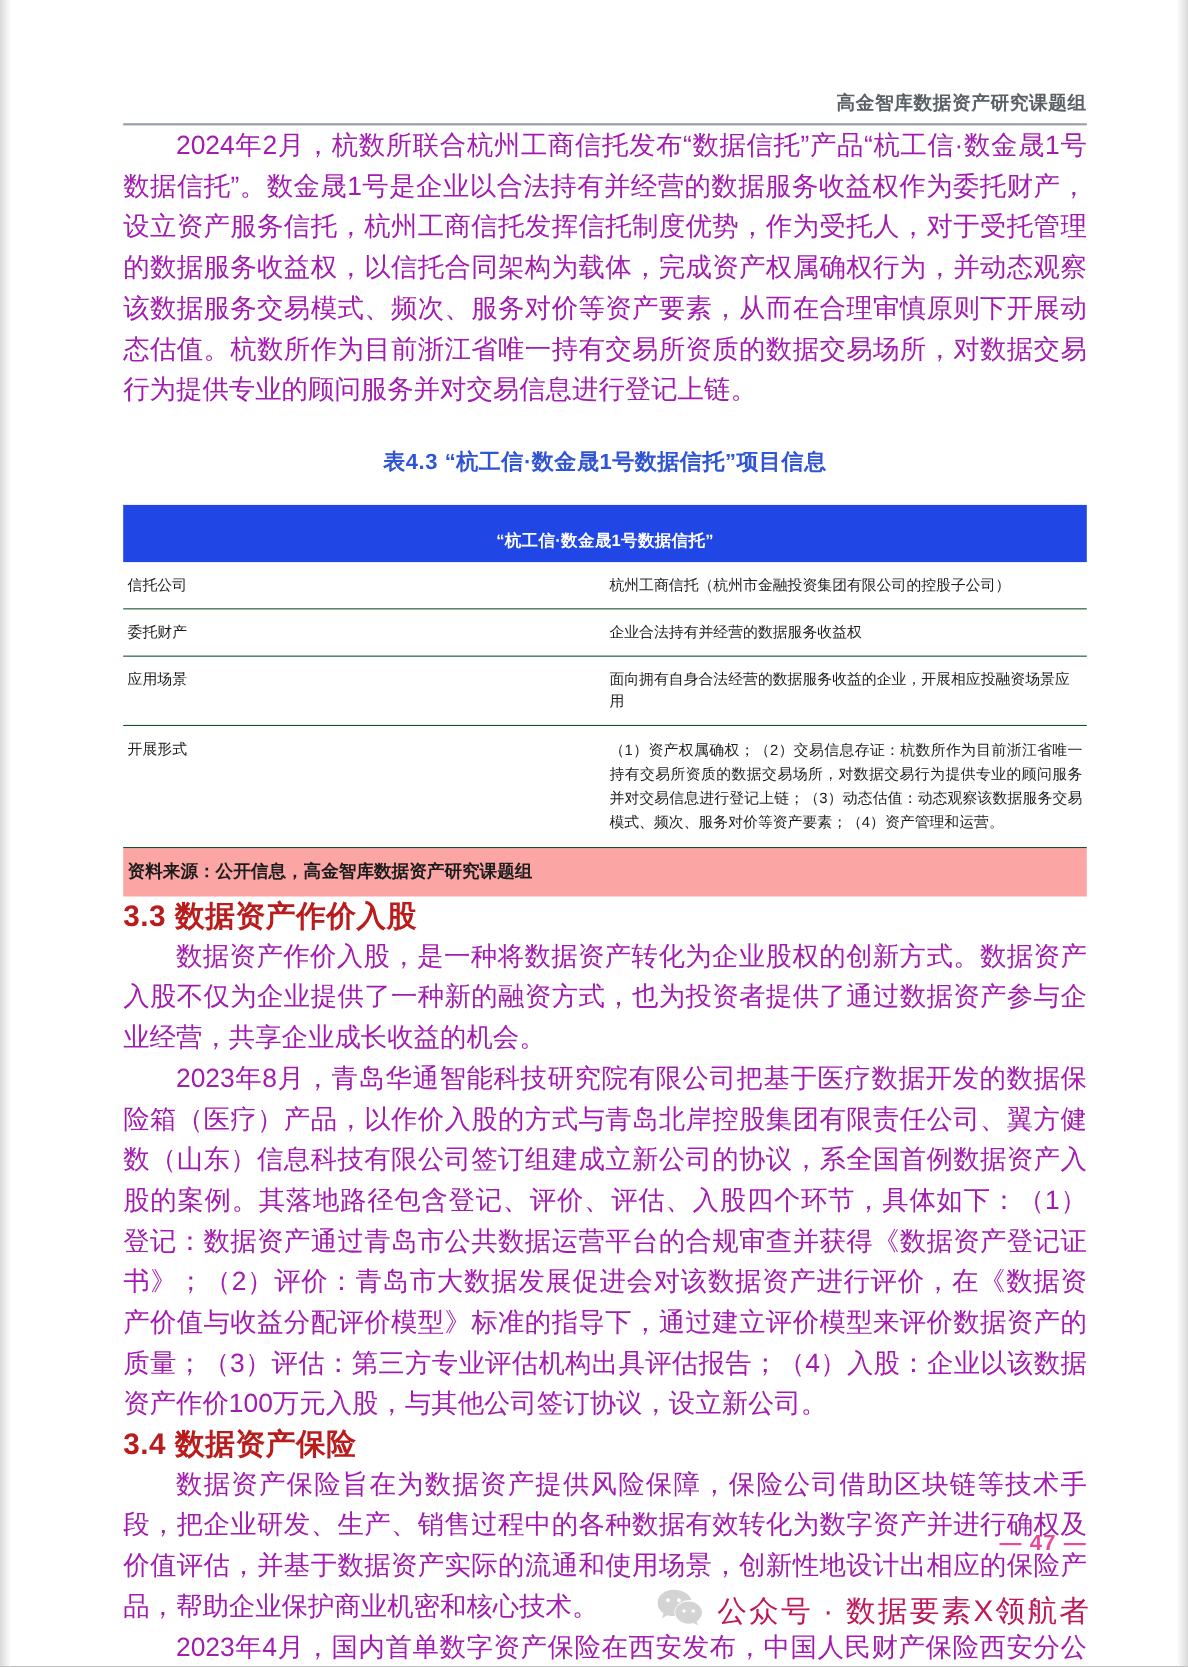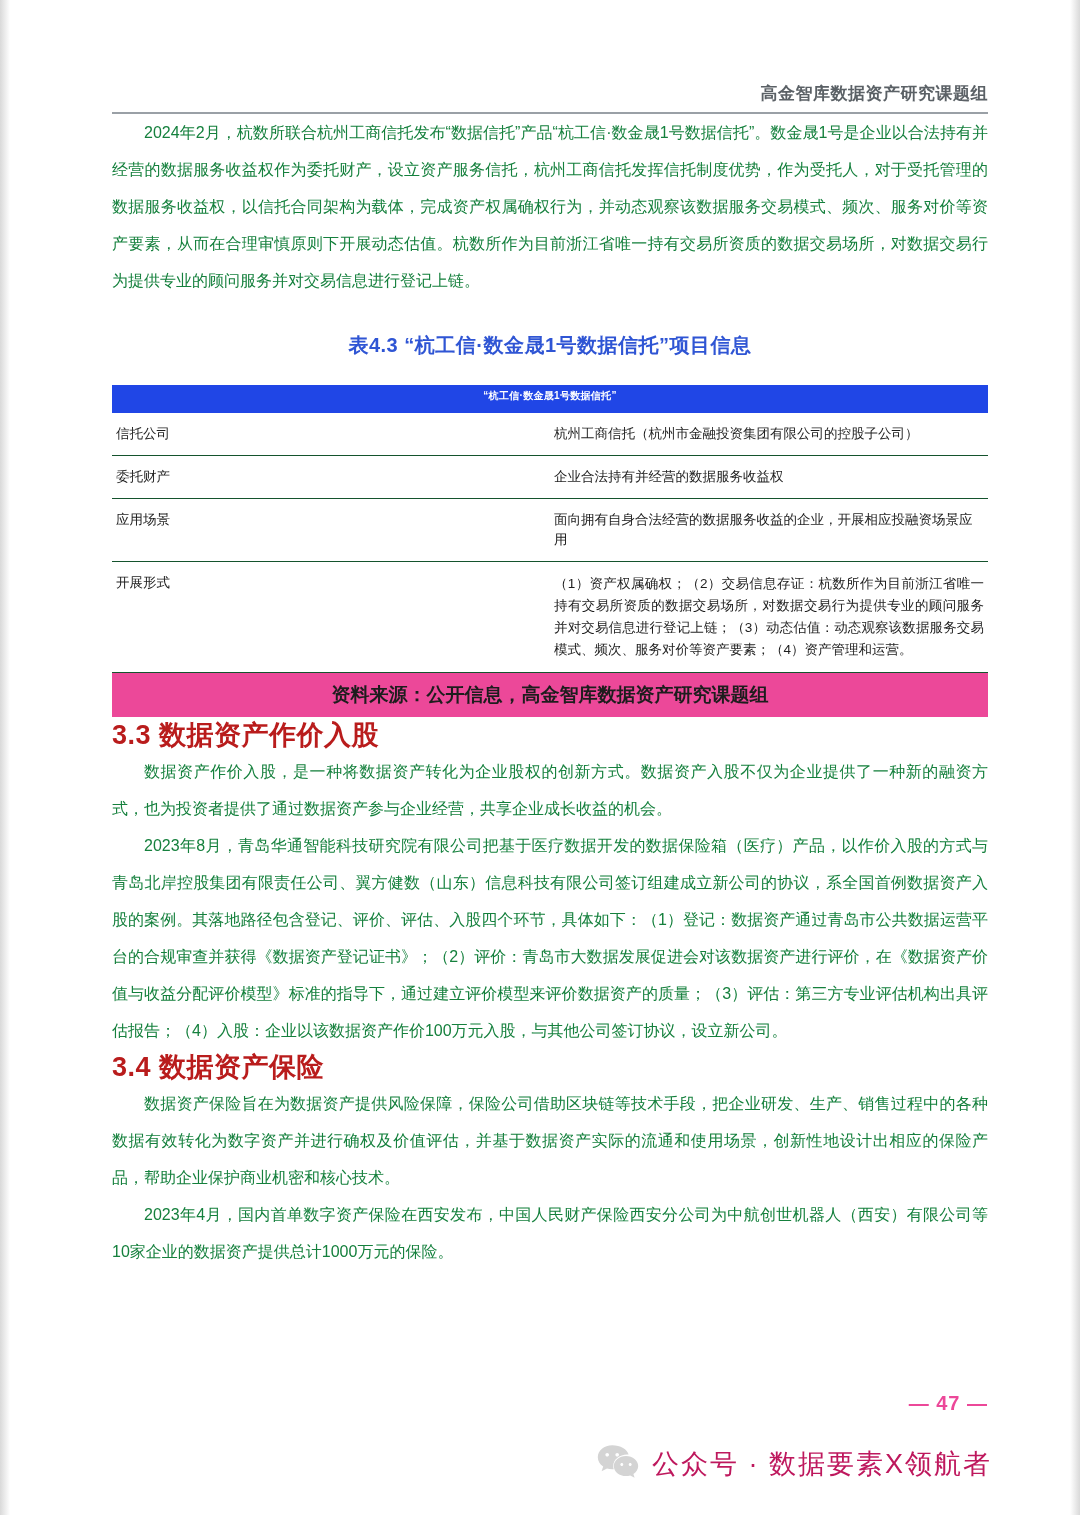--- a/index.html
+++ b/index.html
@@ -49,23 +49,23 @@
   }
   .header-rule {
     margin-top: 7px;
     height: 2px;
     background: #9aa0a6;
   }
 
   
   p.para {
     margin: 0;
-    font-size: 16px;
+    font-size: 24px;
     line-height: 37px;
-    color: #15803d;
+    color: #a21caf;
     text-align: justify;
     text-justify: inter-ideograph;
     text-indent: 2em;
     font-family: "Liberation Sans", "DejaVu Sans", sans-serif;
   }
   .para-block-1 { margin-top: 26px; }
 
   
   .table-wrap { margin-top: 33px; }
   .table-caption {
@@ -79,46 +79,45 @@
   table.info {
     width: 100%;
     border-collapse: collapse;
     table-layout: fixed;
     font-size: 13.5px;
     color: #1d1d1d;
   }
   table.info th.head {
     background: #2046e6;
     color: #ffffff;
-    font-size: 10px;
+    font-size: 15px;
     font-weight: bold;
     text-align: center;
-    padding: 4px 4px 10px 4px;
+    padding: 23px 4px 10px 4px;
     letter-spacing: 0.3px;
   }
   table.info td {
     border-bottom: 1px solid #14532d;
     padding: 11px 4px;
     vertical-align: top;
     line-height: 20px;
   }
   table.info tr:first-child td { border-top: none; }
   td.lbl {
     width: 178px;
     padding-left: 42px;
     font-weight: normal;
     white-space: nowrap;
   }
   td.val { padding-left: 8px; padding-right: 20px; }
   td.val.multi { line-height: 22px; text-align: justify; }
   tr.src td {
-    background: #ec4899;
-    text-align: center;
-    font-weight: bold;
-    font-size: 19px;
+    background: #fca5a5;
+    font-weight: bold;
+    font-size: 16px;
     padding: 12px 4px;
     border-bottom: none;
     color: #1d1d1d;
   }
 
   
   h2.sec {
     margin: 0;
     font-size: 27px;
     font-weight: bold;

